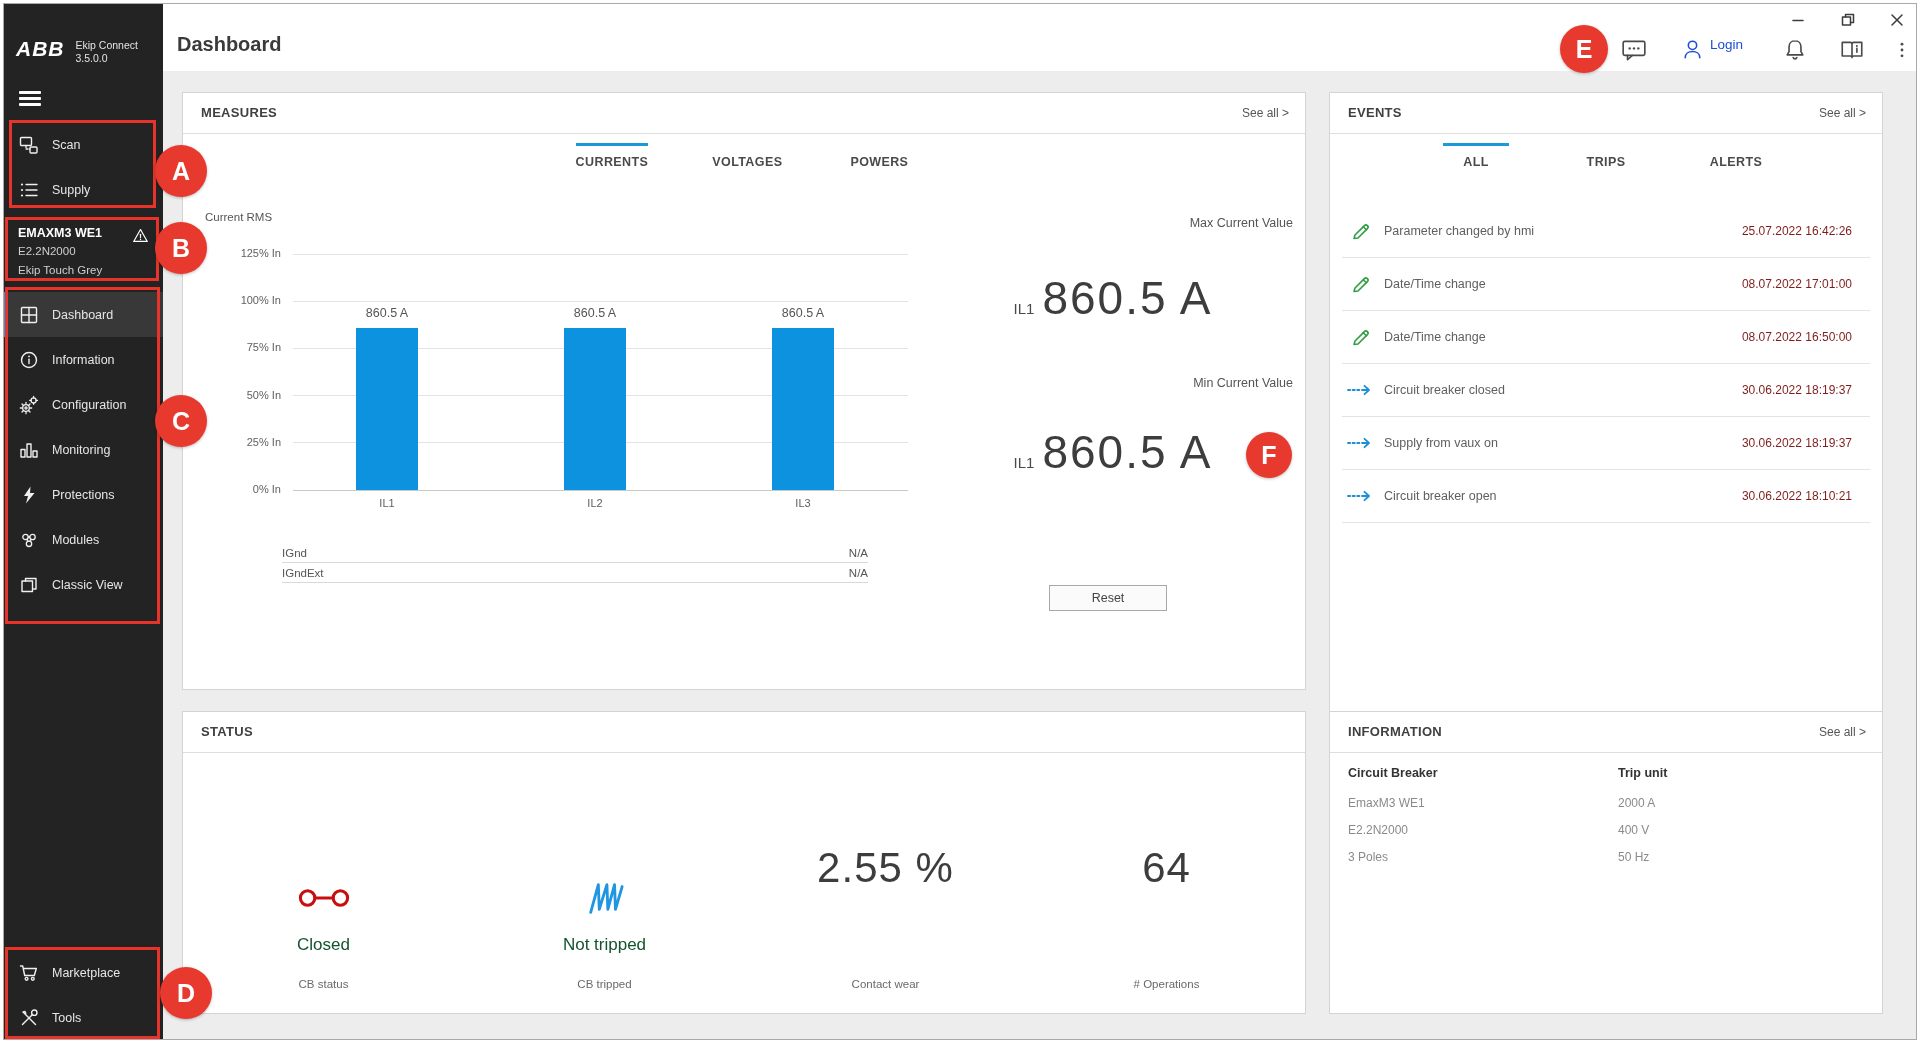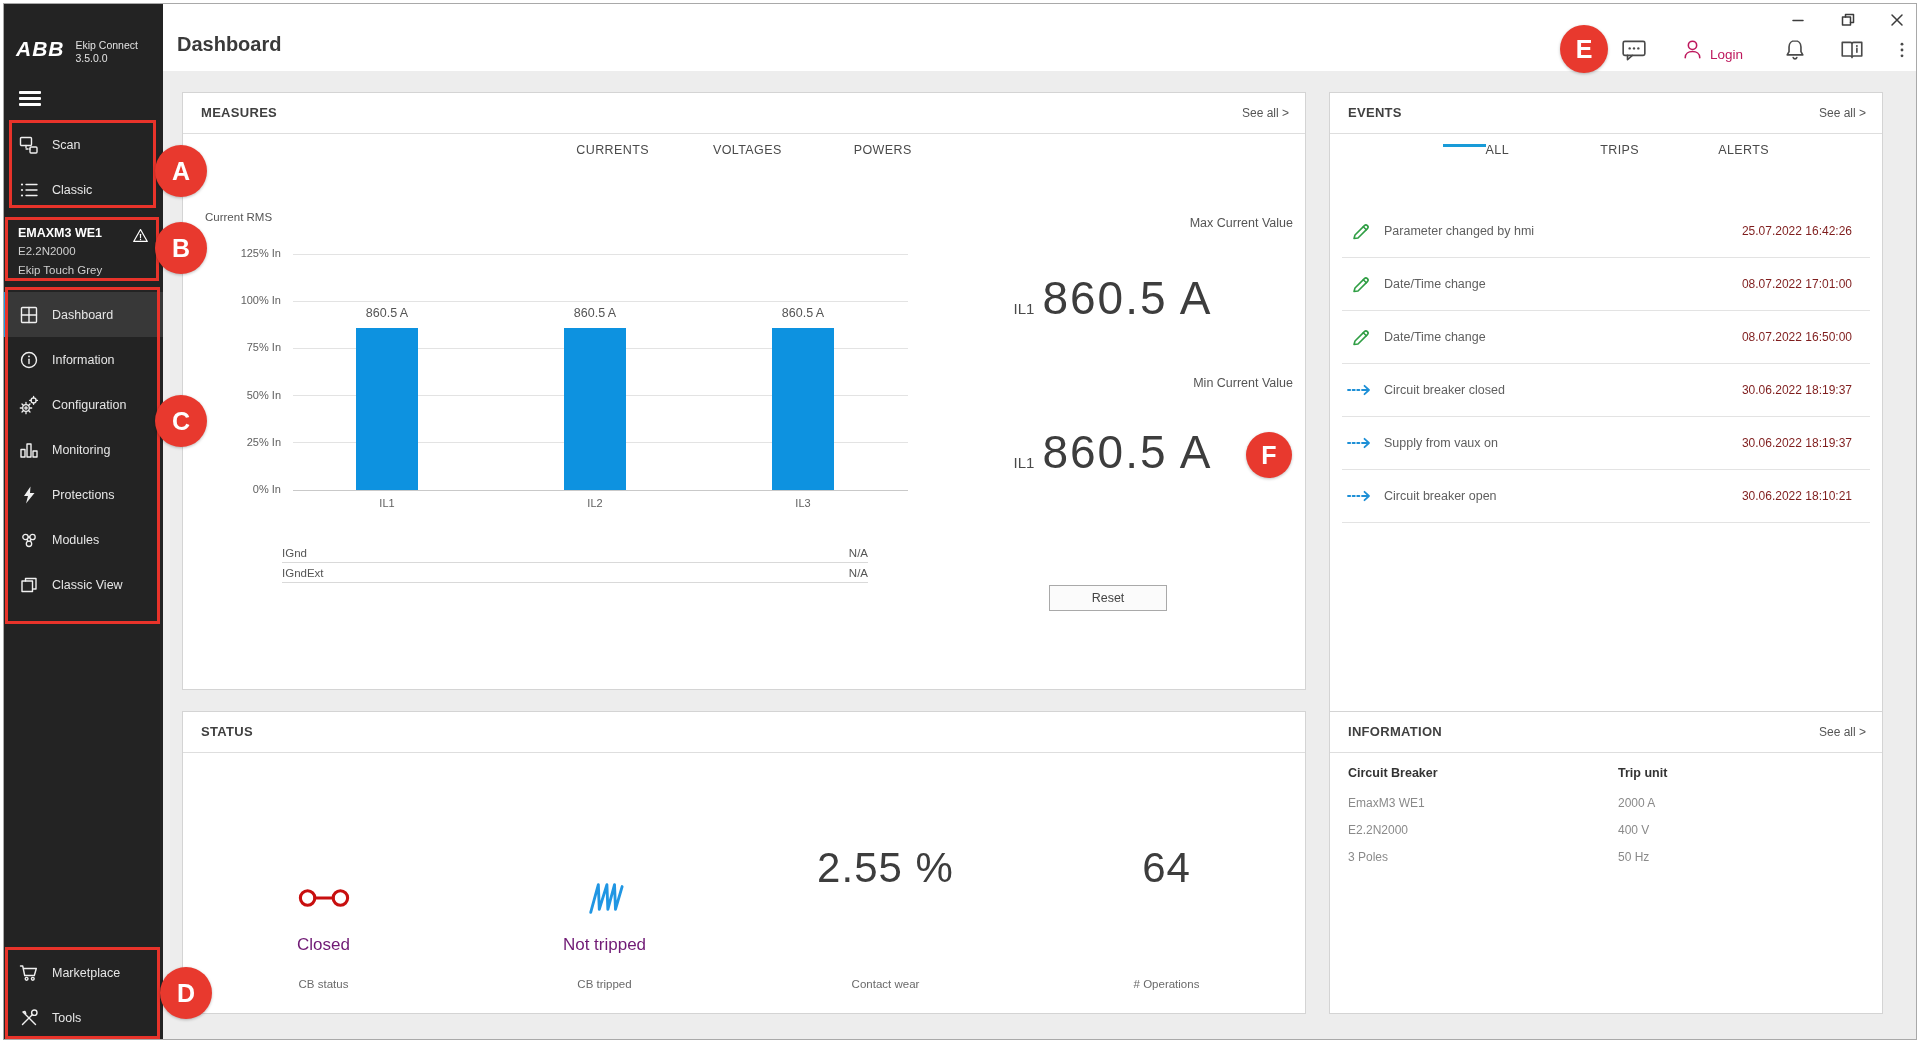--- a/index.html
+++ b/index.html
@@ -24,37 +24,37 @@
   .device-card{position:absolute;left:0;top:213px;width:100%;height:64px;padding:8px 14px 0;box-sizing:border-box;}
   .device-name{font-size:12.5px;font-weight:bold;color:#fff;line-height:17px;}
   .device-sub{font-size:11.5px;color:#cfcfcf;line-height:19px;}
   .warn{position:absolute;right:14px;top:10px;width:17px;height:17px;color:#fff;}
 
   
   .topbar{position:absolute;left:159px;top:0;right:0;height:67px;background:#fff;border-bottom:1px solid #ececec;}
   .page-title{position:absolute;left:14px;top:29px;font-size:20px;font-weight:600;color:#3a3a3a;}
   .winctl{position:absolute;top:8px;width:16px;height:16px;color:#3c3c3c;cursor:pointer;}
   .tb-icon{position:absolute;top:33px;width:26px;height:26px;color:#4a4a4a;cursor:pointer;}
-  .login{position:absolute;left:1517px;top:33px;display:flex;align-items:flex-end;color:#be185d;cursor:pointer;}
+  .login{position:absolute;left:1517px;top:33px;display:flex;align-items:flex-start;color:#1d4ed8;cursor:pointer;}
   .login .icn{width:25px;height:25px;margin-right:5px;}
   .login-lbl{font-size:13.5px;}
   svg.line{fill:none;stroke:currentColor;stroke-width:1.5;stroke-linecap:round;stroke-linejoin:round;width:100%;height:100%;}
 
   
   .content{position:absolute;left:159px;top:67px;right:0;bottom:0;background:#ededed;}
   .panel{position:absolute;background:#fff;border:1px solid #d4d4d4;box-sizing:border-box;}
   #p-measures{left:178px;top:88px;width:1124px;height:598px;}
   #p-events  {left:1325px;top:88px;width:554px;height:626px;}
   #p-status  {left:178px;top:707px;width:1124px;height:303px;}
   #p-info    {left:1325px;top:707px;width:554px;height:303px;}
   .panel-head{position:absolute;left:0;top:0;right:0;height:40px;border-bottom:1px solid #dedede;}
   .panel-title{position:absolute;left:18px;top:0;line-height:40px;font-size:13px;font-weight:bold;color:#404040;letter-spacing:.3px;}
   .see-all{position:absolute;right:16px;top:0;line-height:40px;font-size:12px;color:#555;cursor:pointer;}
   .tabs{position:absolute;left:0;right:0;top:50px;display:flex;justify-content:center;gap:36px;}
-  .tab{display:flex;align-items:center;min-width:66px;padding:0 14px;cursor:pointer;}
+  .tab{display:flex;flex-direction:column;align-items:center;min-width:66px;padding:0 14px;cursor:pointer;font-weight:bold;}
   .tab .bar{width:100%;height:3px;background:transparent;margin-bottom:9px;}
   .tab.active .bar{background:#189bd8;}
   .tab .lbl{font-size:12.5px;color:#4a4a4a;letter-spacing:.4px;}
 
   
   .chart-title{position:absolute;left:22px;top:118px;font-size:11.5px;color:#555;}
   #plot{position:absolute;left:110px;top:161px;width:615px;height:236px;}
   .gl{position:absolute;left:0;right:0;height:1px;background:#e3e3e3;}
   .gl.zero{background:#c9c9c9;}
   .yt{position:absolute;right:calc(100% + 12px);width:70px;text-align:right;font-size:11px;color:#5f5f5f;white-space:nowrap;}
@@ -74,21 +74,21 @@
   
   #events-list{position:absolute;left:12px;right:12px;top:112px;}
   .ev-row{height:52px;display:flex;align-items:center;border-bottom:1px solid #e3e3e3;}
   .ev-ic{width:30px;height:20px;flex:none;margin-left:4px;}
   .ev-lbl{font-size:12.5px;color:#5f5f5f;margin-left:8px;flex:1;}
   .ev-ts{font-size:12px;color:#7f1d1d;margin-right:18px;}
 
   
   .st-card{position:absolute;top:40px;bottom:0;width:281px;text-align:center;}
   .st-icon{position:absolute;left:0;right:0;top:118px;height:56px;display:flex;align-items:center;justify-content:center;}
-  .st-value{position:absolute;left:0;right:0;top:183px;font-size:17px;color:#701a75;}
+  .st-value{position:absolute;left:0;right:0;top:183px;font-size:17px;color:#14532d;}
   .st-big{position:absolute;left:0;right:0;top:92px;font-size:42px;color:#3d3d3d;letter-spacing:1px;}
   .st-cap{position:absolute;left:0;right:0;top:226px;font-size:11.5px;color:#6a6a6a;}
 
   
   .info-col{position:absolute;top:54px;width:250px;}
   .info-h{font-size:12.5px;font-weight:bold;color:#333;margin-bottom:16px;}
   .info-r{font-size:12px;color:#8a8a8a;margin-bottom:13px;}
 
   
   .ann{position:absolute;pointer-events:none;}
@@ -386,21 +386,21 @@
         </div>
         <div class="side-item">
           <span class="icn"><svg class="line" viewBox="0 0 20 20" style="stroke-width:1.4">
               <circle cx="3" cy="4.5" r="1.1" fill="currentColor" stroke="none"></circle>
               <path d="M7 4.5h11"></path>
               <circle cx="3" cy="10" r="1.1" fill="currentColor" stroke="none"></circle>
               <path d="M7 10h11"></path>
               <circle cx="3" cy="15.5" r="1.1" fill="currentColor" stroke="none"></circle>
               <path d="M7 15.5h11"></path>
             </svg></span>
-          <span>Classic</span>
+          <span>Supply</span>
         </div>
       </div>
 
     <div class="device-card">
       <div class="device-name">EMAXM3 WE1</div>
       <div class="device-sub">E2.2N2000</div>
       <div class="device-sub">Ekip Touch Grey</div>
       <div class="warn">
         <svg class="line" viewBox="0 0 20 20" style="stroke-width:1.4">
             <path d="M10 3 18 17H2z"></path>

